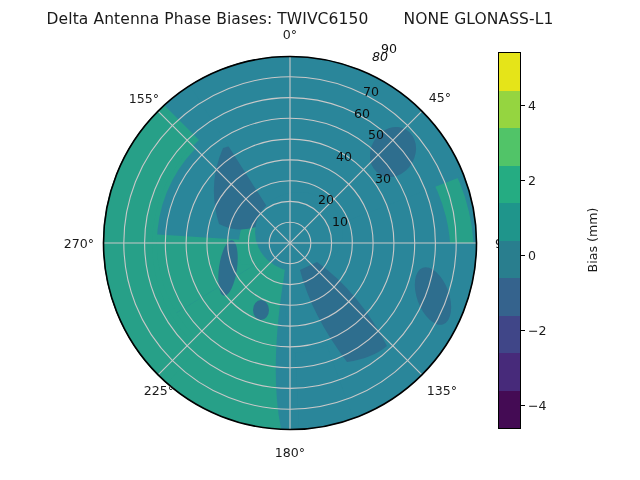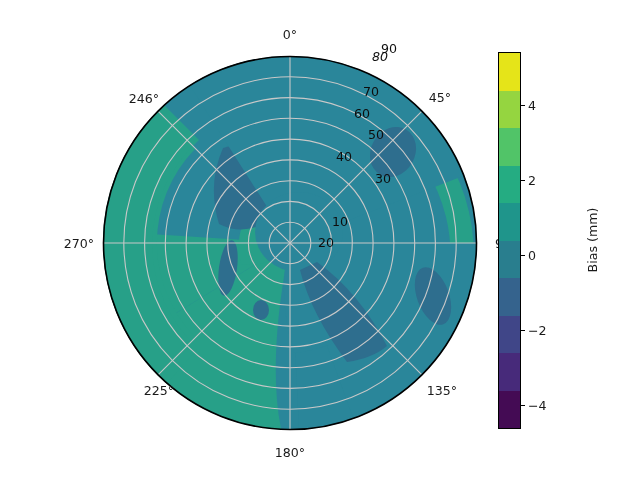--- a/index.html
+++ b/index.html
@@ -108,20 +108,21 @@
     white-space: nowrap;
     transform-origin: center center;
     transform: translate(0, -50%) rotate(-90deg);
   }
 </style>
 </head>
 <body>
 
 <div id="figure">
 
+  <div class="fig-title">Delta Antenna Phase Biases: TWIVC6150       NONE GLONASS-L1</div>
 
   <div id="polar-wrap">
 
     <svg id="polar-svg" viewBox="0 0 374 374">
       <defs>
         <clipPath id="diskClip">
           <circle cx="187" cy="187" r="187"></circle>
         </clipPath>
       </defs>
 
@@ -190,24 +191,24 @@
       <circle cx="187" cy="187" r="186.5" fill="none" stroke="#000000" stroke-width="1.6"></circle>
     </svg>
 
     <div class="ang-label" style="left:187px; top:-22px;">0°</div>
     <div class="ang-label" style="left:337px; top:41px;">45°</div>
     <div class="ang-label" style="left:400px; top:187px;">90</div>
     <div class="ang-label" style="left:339px; top:334px;">135°</div>
     <div class="ang-label" style="left:187px; top:396px;">180°</div>
     <div class="ang-label" style="left:56px;  top:334px;">225°</div>
     <div class="ang-label" style="left:-24px; top:187px;">270°</div>
-    <div class="ang-label" style="left:41px;  top:42px;">246°</div>
+    <div class="ang-label" style="left:41px;  top:42px;">155°</div>
 
     <div class="rad-label" style="left:214px; top:165px;margin-left:23px;">10</div>
-    <div class="rad-label" style="left:223px; top:143px;margin-top:43px;">20</div>
+    <div class="rad-label" style="left:223px; top:143px;">20</div>
     <div class="rad-label" style="left:232px; top:122px;margin-left:48px;">30</div>
     <div class="rad-label" style="left:241px; top:100px;">40</div>
     <div class="rad-label" style="left:250px; top:78px;margin-left:23px;">50</div>
     <div class="rad-label" style="left:259px; top:57px;">60</div>
     <div class="rad-label" style="left:268px; top:35px;">70</div>
     <div class="rad-label" style="left:277px; top:0;font-style:italic;">80</div>
     <div class="rad-label" style="left:286px; top:-8px;">90</div>
   </div>
 
   <div id="colorbar-wrap">

